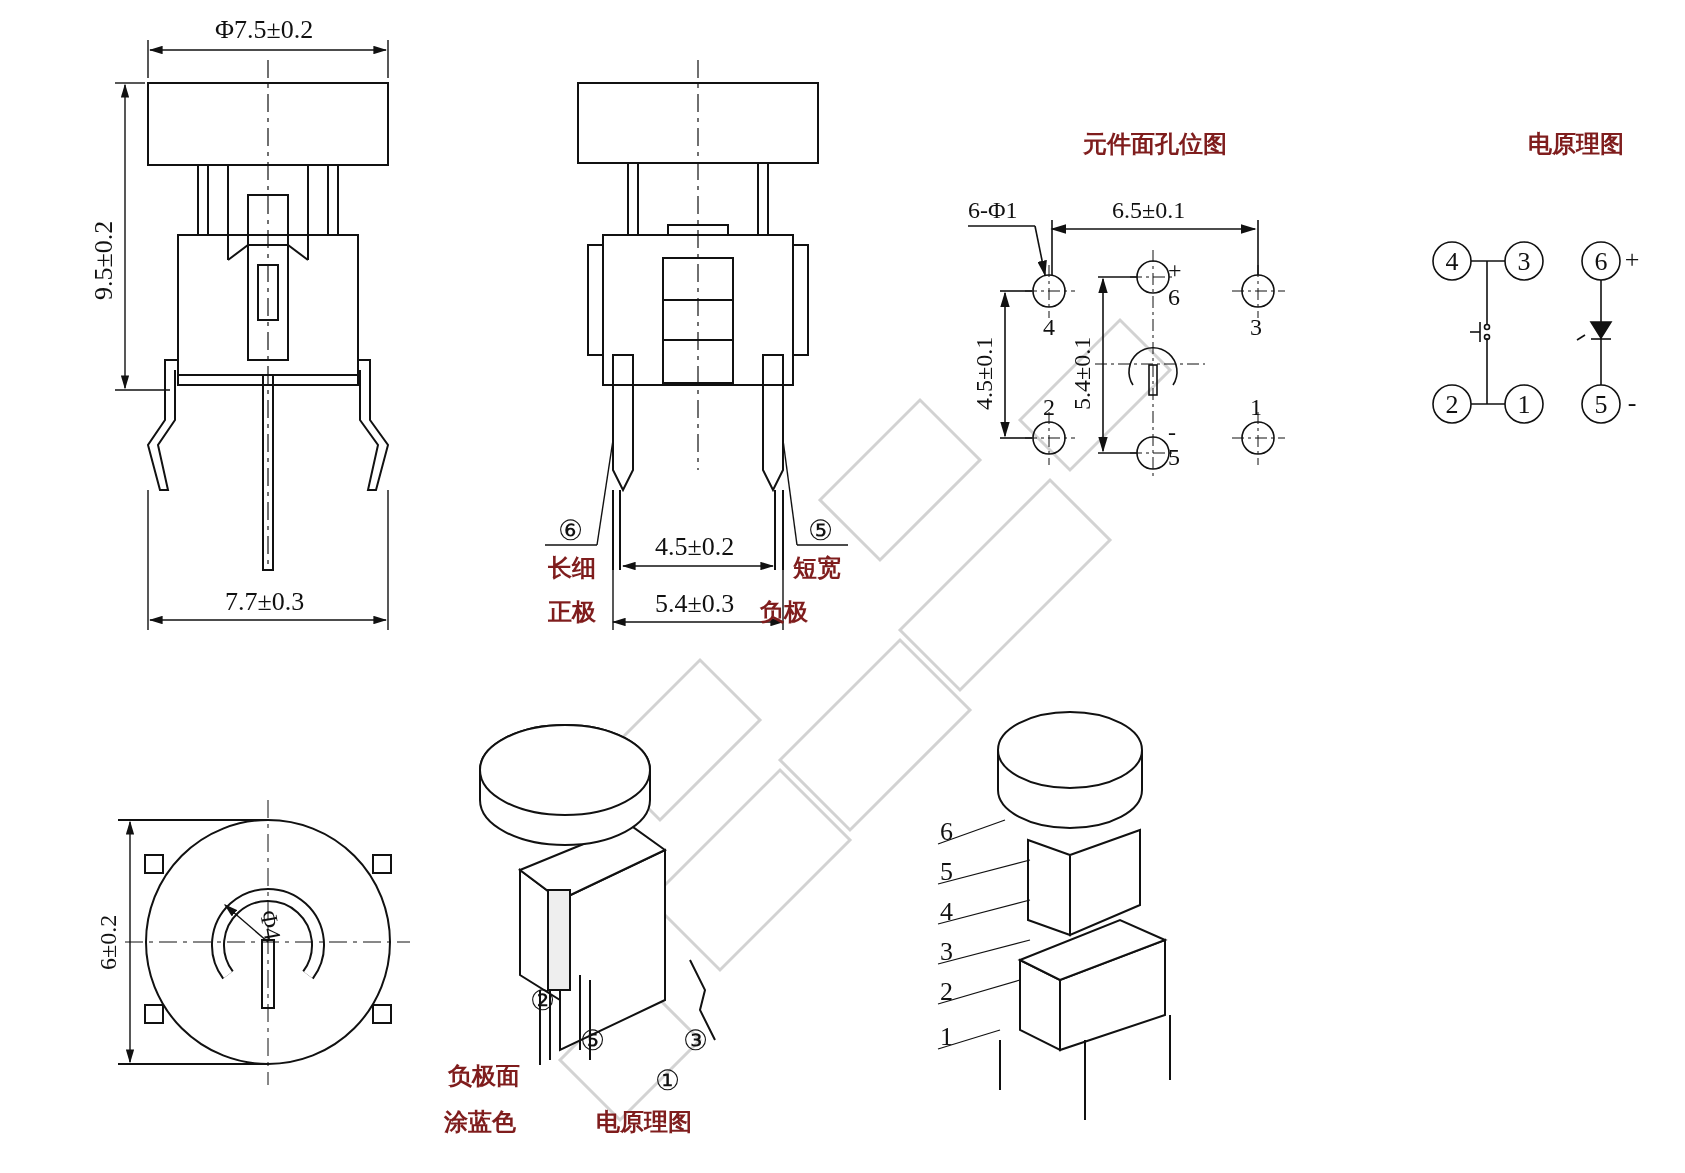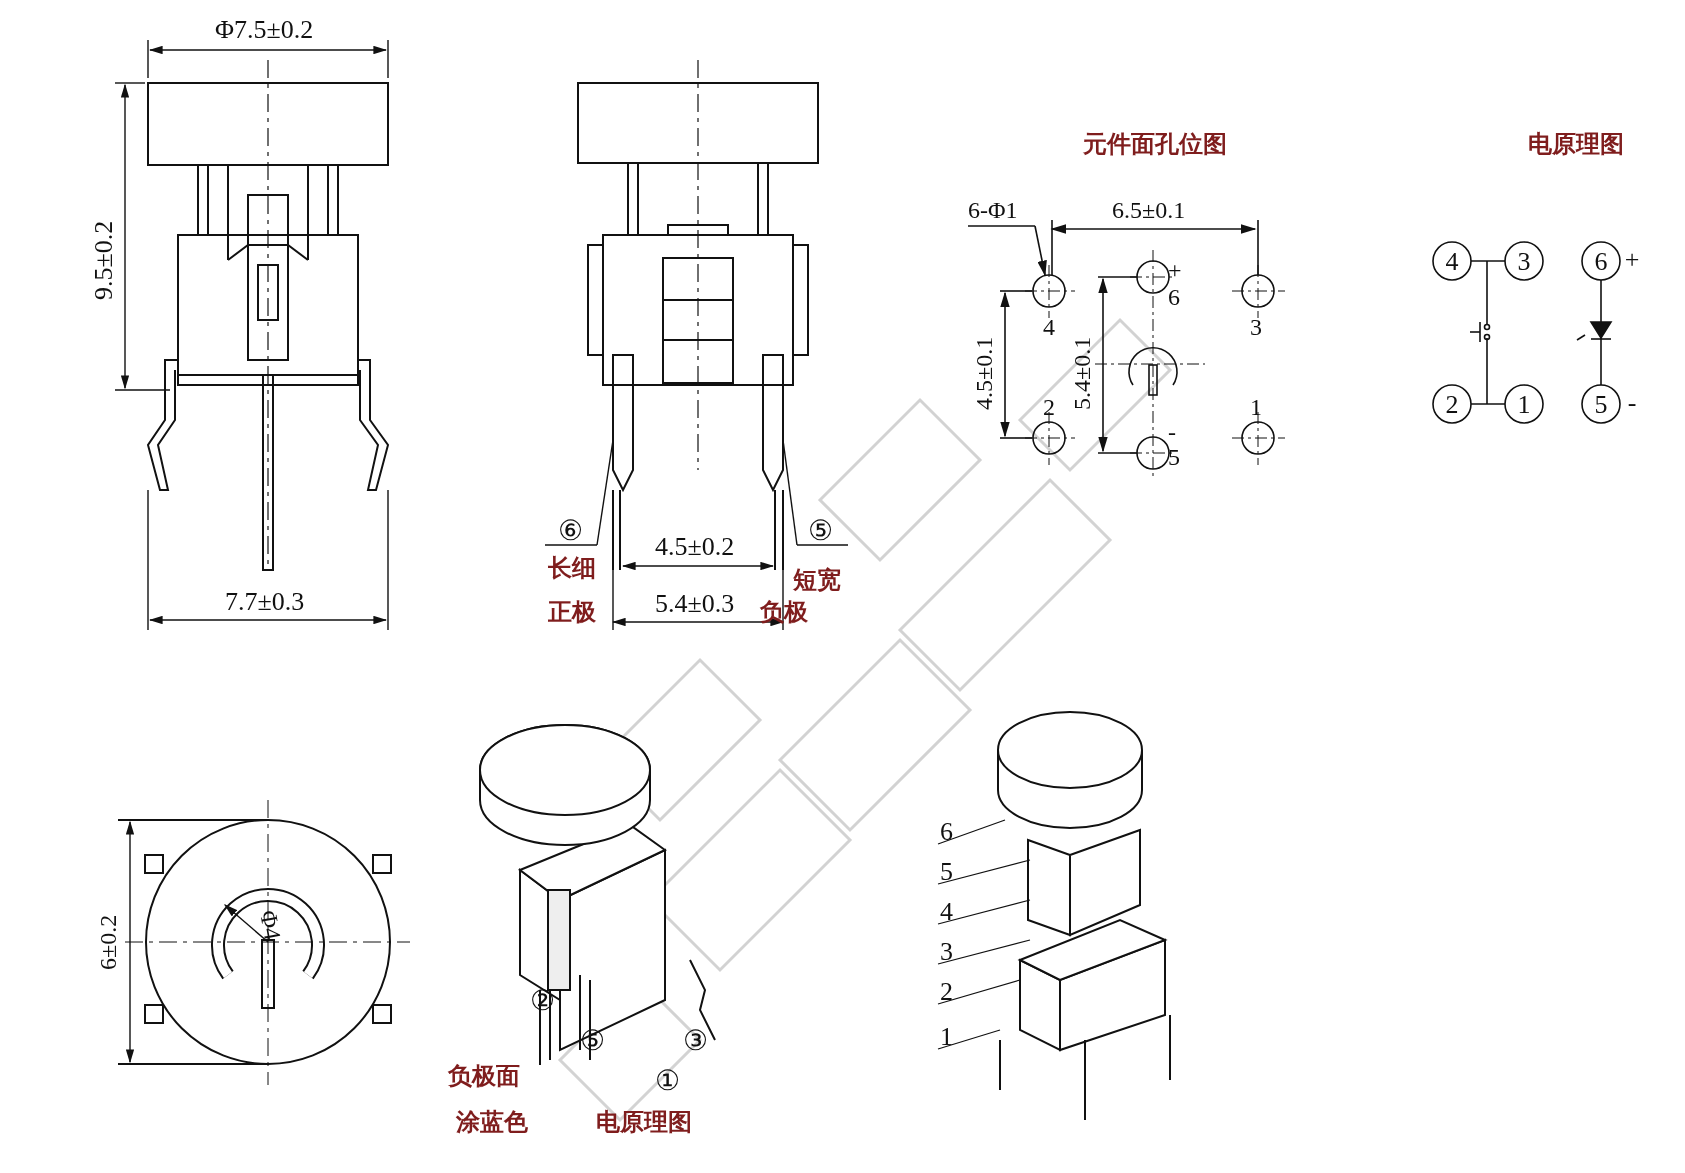--- a/index.html
+++ b/index.html
@@ -99,21 +99,21 @@
       <line x1="797" y1="545" x2="783" y2="440"></line>
   </g>
   <text class="t" x="655" y="555" font-size="26">4.5±0.2</text>
   <text class="t" x="655" y="612" font-size="26">5.4±0.3</text>
   <text class="t" x="558" y="540" font-size="28">⑥</text>
   <text class="t" x="808" y="540" font-size="28">⑤</text>
 </svg>
 
 <div class="lbl" style="left:548px;top:552px;font-family:Liberation Serif, serif;">长细</div>
 <div class="lbl" style="left:548px;top:596px;">正极</div>
-<div class="lbl" style="left:793px;top:564px;">短宽</div>
+<div class="lbl" style="left:793px;top:552px;">短宽</div>
 <div class="lbl" style="left:760px;top:596px;">负极</div>
 
 <div class="lbl" style="left:1083px;top:128px;">元件面孔位图</div>
 <svg width="1685" height="1173" viewBox="0 0 1685 1173" style="pointer-events:none;">
   <g stroke="#111" stroke-width="1.6" fill="none">
     <circle cx="1049" cy="291" r="16"></circle>
       <circle cx="1153" cy="277" r="16"></circle>
       <circle cx="1258" cy="291" r="16"></circle>
     <circle cx="1049" cy="438" r="16"></circle>
       <circle cx="1153" cy="453" r="16"></circle>
@@ -255,14 +255,14 @@
       <line x1="938" y1="884" x2="1030" y2="860"></line>
     <line x1="938" y1="924" x2="1030" y2="900"></line>
       <line x1="938" y1="964" x2="1030" y2="940"></line>
     <line x1="938" y1="1004" x2="1020" y2="980"></line>
       <line x1="938" y1="1049" x2="1000" y2="1030"></line>
   </g>
 </svg>
 
 <div class="lbl" style="left:1518px;top:128px;margin-left:10px;">电原理图</div>
 <div class="lbl" style="left:448px;top:1060px;">负极面</div>
-<div class="lbl" style="left:456px;top:1106px;">涂蓝色</div>
+<div class="lbl" style="left:444px;top:1106px;">涂蓝色</div>
 <div class="lbl" style="left:596px;top:1106px;">电原理图</div>
 
 </body></html>

